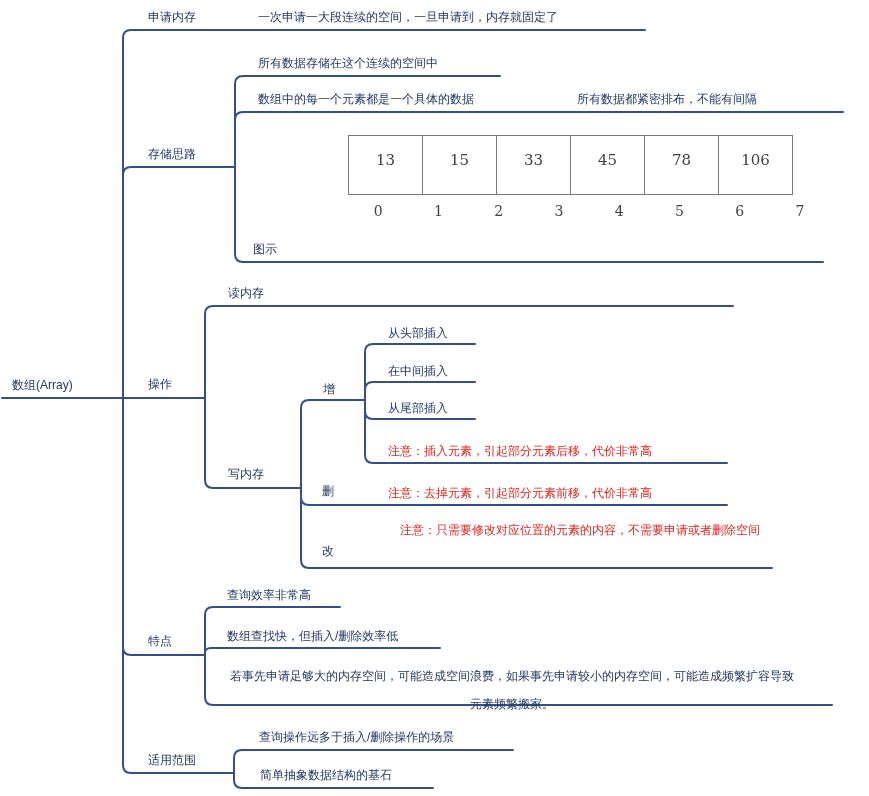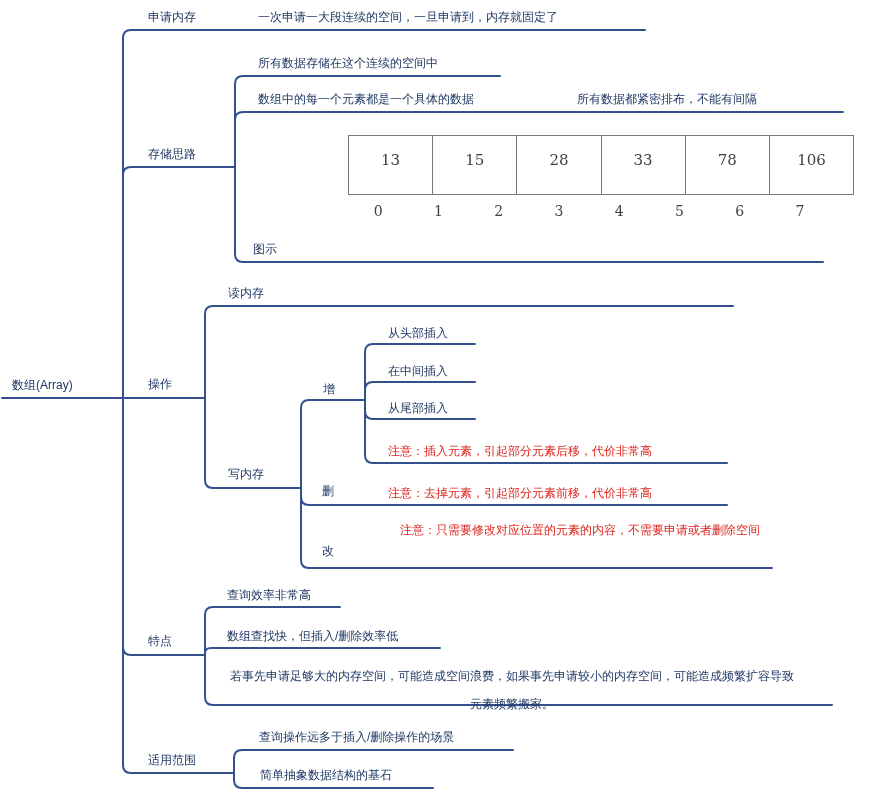--- a/index.html
+++ b/index.html
@@ -17,21 +17,21 @@
     white-space:nowrap;
     color:var(--text,#1F3864);
     font-size:12px;line-height:20px;
     cursor:default;
   }
   .warn{color:var(--warning,#DF241C);}
   .block{white-space:normal;text-align:center;}
   
   .array-table{
     position:absolute;left:348px;top:135px;
-    width:506px;height:60px;
+    width:445px;height:60px;
     display:flex;
     border:1px solid var(--cell_border,#777);
     box-sizing:border-box;
     background:#fff;
   }
   .array-cell{
     flex:1;
     border-left:1px solid var(--cell_border,#777);
     display:flex;justify-content:center;align-items:flex-start;
     padding-top:15px;box-sizing:border-box;
@@ -89,22 +89,22 @@
 
   <div class="lbl" style="left:148px;top:144px">存储思路</div>
   <div class="lbl" style="left:258px;top:53px">所有数据存储在这个连续的空间中</div>
   <div class="lbl" style="left:258px;top:89px">数组中的每一个元素都是一个具体的数据</div>
   <div class="lbl" style="left:577px;top:89px">所有数据都紧密排布，不能有间隔</div>
   <div class="lbl" style="left:253px;top:239px">图示</div>
 
   <div class="array-table">
     <div class="array-cell">13</div>
     <div class="array-cell">15</div>
-    <div class="array-cell">28</div>
     <div class="array-cell">33</div>
+    <div class="array-cell">45</div>
     <div class="array-cell">78</div>
     <div class="array-cell">106</div>
   </div>
   <div class="array-indices">
     <div class="array-index">0</div>
     <div class="array-index">1</div>
     <div class="array-index">2</div>
     <div class="array-index">3</div>
     <div class="array-index">4</div>
     <div class="array-index">5</div>

